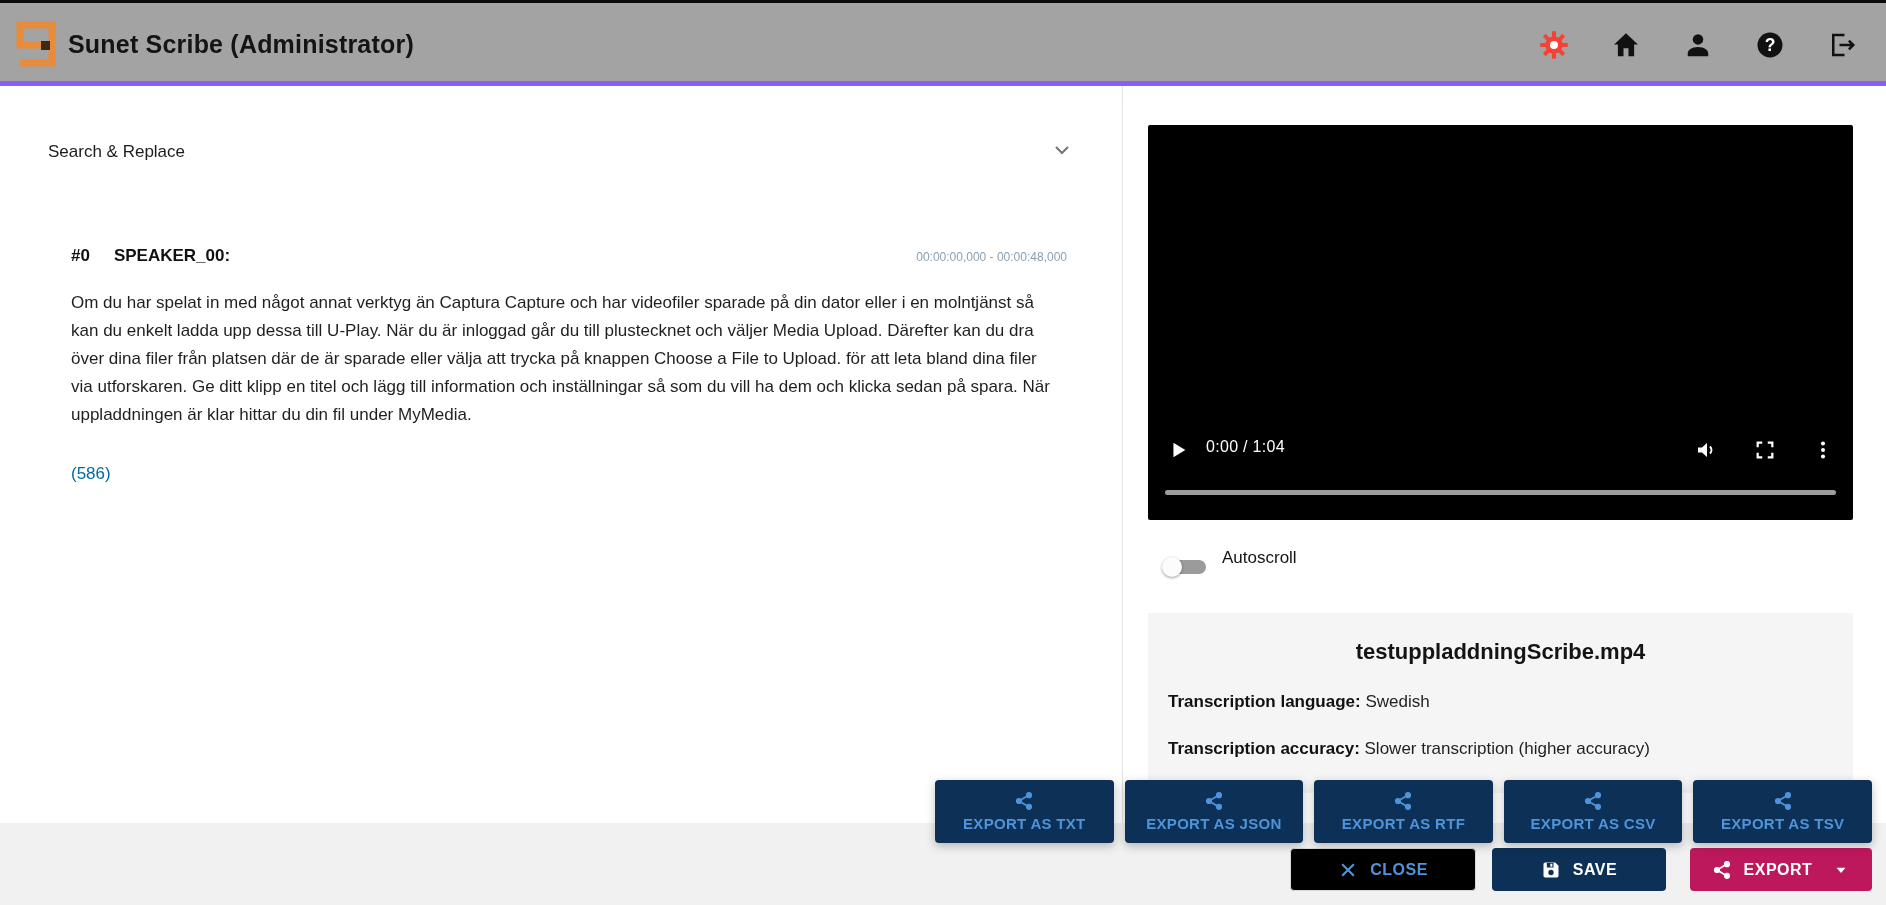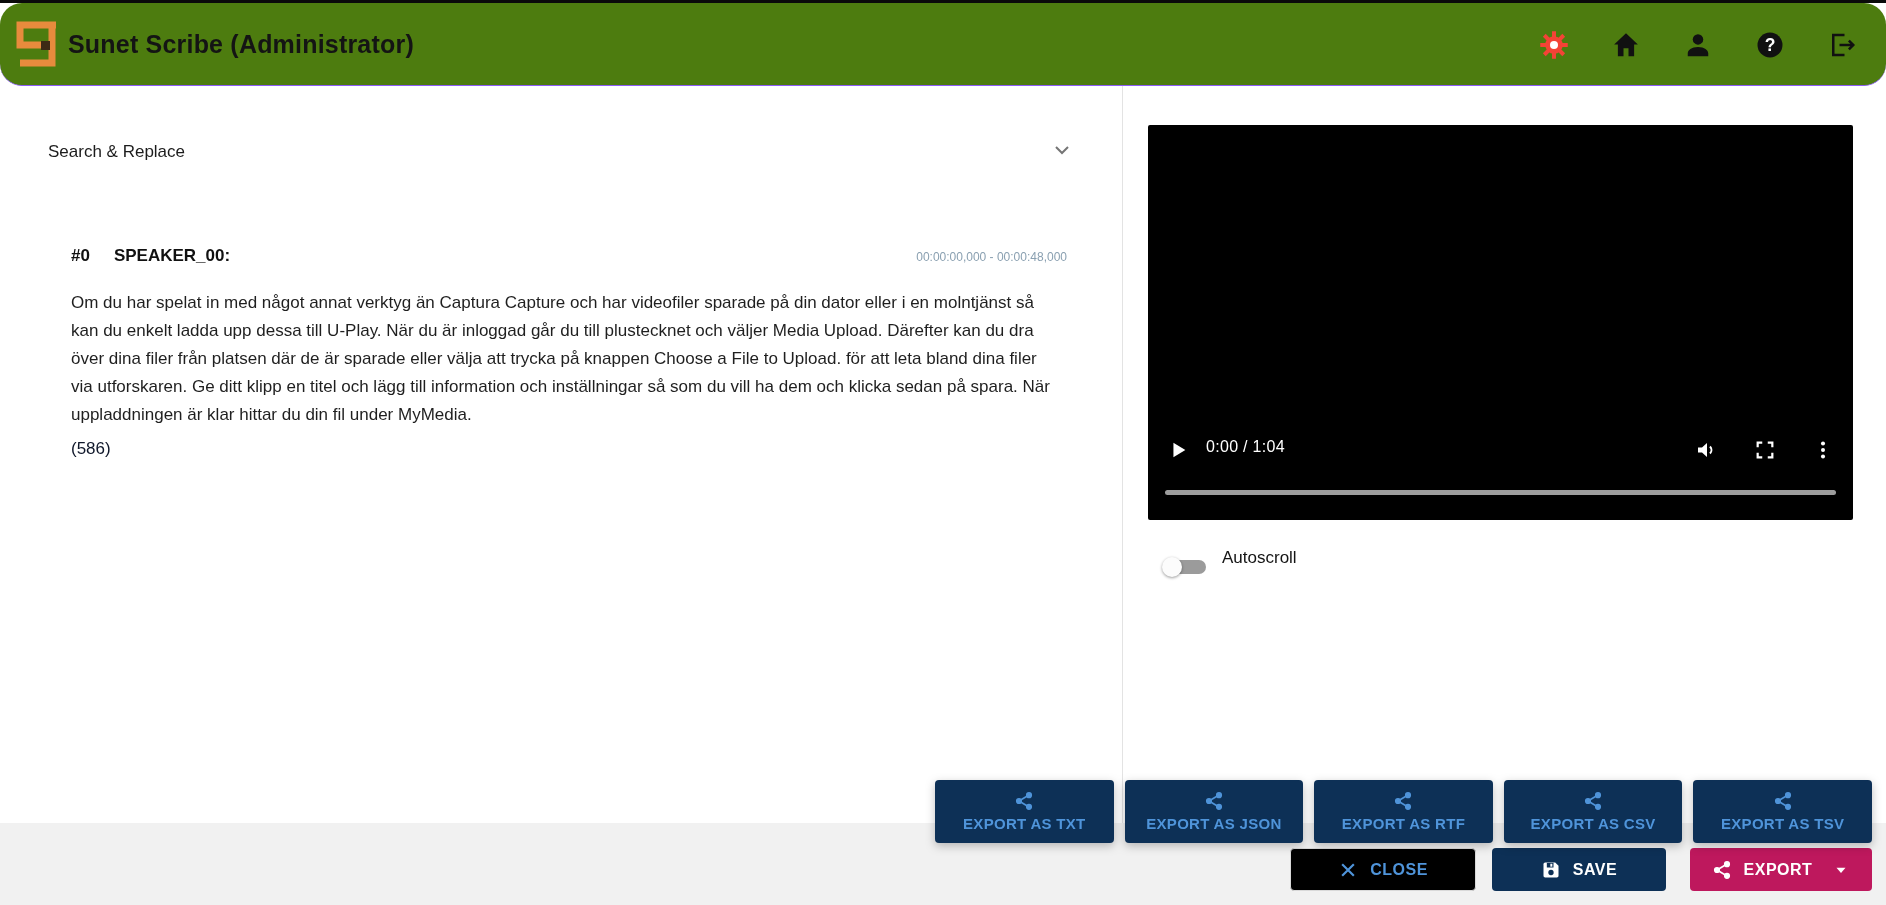--- a/index.html
+++ b/index.html
@@ -1,37 +1,37 @@
 <!DOCTYPE html>
 <html><head>
 <meta charset="utf-8">
 <style>
   * { margin:0; padding:0; box-sizing:border-box; }
   html,body { width:1886px; height:905px; background:#ffffff; font-family:"Liberation Sans", sans-serif; overflow:hidden; }
   .app { position:relative; width:1886px; height:905px; background:#fff; }
 
   
   .topstrip { position:absolute; left:0; top:0; width:100%; height:3px; background:#0a0a0a; }
-  .header { position:absolute; left:0; top:3px; width:100%; height:83px; background:#4d7c0f; border-bottom:1px solid #8b5cf6; display:flex; align-items:center;border-radius:22px; }
+  .header { position:absolute; left:0; top:3px; width:100%; height:83px; background:#a3a3a3; border-bottom:5px solid #8b5cf6; display:flex; align-items:center; }
   .logo { position:absolute; left:12px; top:15px; width:48px; height:50px; }
   .app-title { position:absolute; left:68px; top:0; height:83px; display:flex; align-items:center; font-size:25px; font-weight:700; color:#141414; letter-spacing:.2px; }
   .header-icons { position:absolute; right:28px; top:0; height:83px; display:flex; align-items:center; gap:40px; }
   .hicon { width:32px; height:32px; display:flex; align-items:center; justify-content:center; cursor:pointer; }
 
   
   .left-panel { position:absolute; left:0; top:86px; width:1123px; height:737px; background:#fff; border-right:1px solid #e3e3e3; }
   .search-row { position:absolute; left:0; top:44px; width:100%; height:44px; display:flex; align-items:center; justify-content:space-between; padding:0 48px; cursor:pointer; }
   .search-label { font-size:17px; color:#1c1c1c; }
   .segment { position:absolute; left:71px; top:160px; width:996px; }
   .seg-head { display:flex; align-items:baseline; }
   .seg-idx, .seg-speaker { font-size:17px; font-weight:700; color:#111; }
   .seg-speaker { margin-left:24px; }
   .seg-time { margin-left:auto; font-size:12px; color:#8aa0b1; }
   .seg-text { margin-top:23px; width:992px; font-size:17px; line-height:28px; color:#1f1f1f; }
-  .seg-count { margin-top:10px; font-size:17px; color:#0f172a; }
+  .seg-count { margin-top:35px; font-size:17px; color:#0369a1; }
 
   
   .video { position:absolute; left:1148px; top:125px; width:705px; height:395px; background:#000; border-radius:2px; }
   .vcontrols { position:absolute; left:0; bottom:42px; width:100%; height:40px; display:flex; align-items:flex-start; padding:0 18px; }
   .vtime { color:#fff; font-size:16px; margin-left:16px; letter-spacing:.3px; }
   .vright { margin-left:auto; display:flex; align-items:center; gap:34px; }
   .vicon { width:24px; height:24px; display:flex; align-items:center; justify-content:center; cursor:pointer; }
   .vprogress { position:absolute; left:17px; bottom:25px; width:671px; height:5px; background:#9d9d9d; border-radius:3px; cursor:pointer; }
 
   .autoscroll-row { position:absolute; left:1160px; top:548px; display:flex; align-items:flex-start; height:38px; }
@@ -179,20 +179,25 @@
   </div>
 
   <div class="autoscroll-row">
     <span class="switch">
       <span class="track"></span>
       <span class="knob"></span>
     </span>
     <span class="autoscroll-label">Autoscroll</span>
   </div>
 
+  <div class="file-info">
+    <div class="file-name">testuppladdningScribe.mp4</div>
+    <div class="file-row"><b>Transcription language:</b><span> Swedish</span></div>
+    <div class="file-row"><b>Transcription accuracy:</b><span> Slower transcription (higher accuracy)</span></div>
+  </div>
 
   <div class="footer"></div>
 
   <div class="export-popup">
     <div class="export-item">
       <svg viewBox="0 0 24 24" width="20" height="20">
           <g fill="#4f94da" stroke="#4f94da" stroke-width="2">
             <line x1="8.5" y1="10.5" x2="15.5" y2="6.3"></line>
             <line x1="8.5" y1="13.5" x2="15.5" y2="17.7"></line>
             <circle cx="18" cy="5" r="2.7"></circle>

